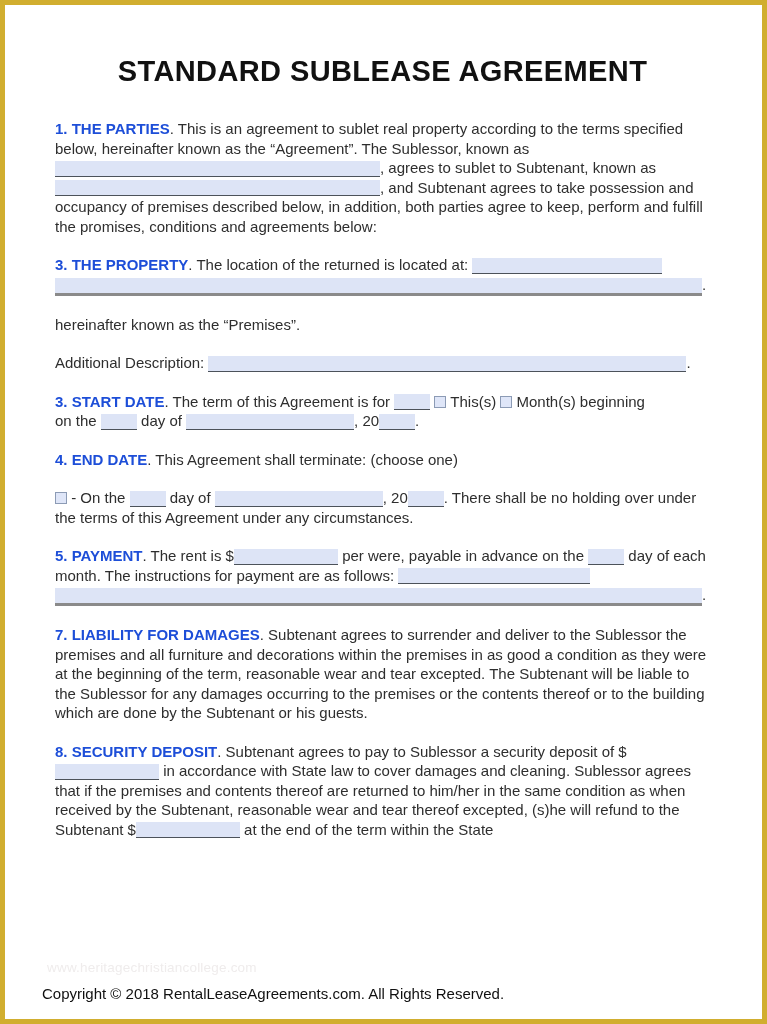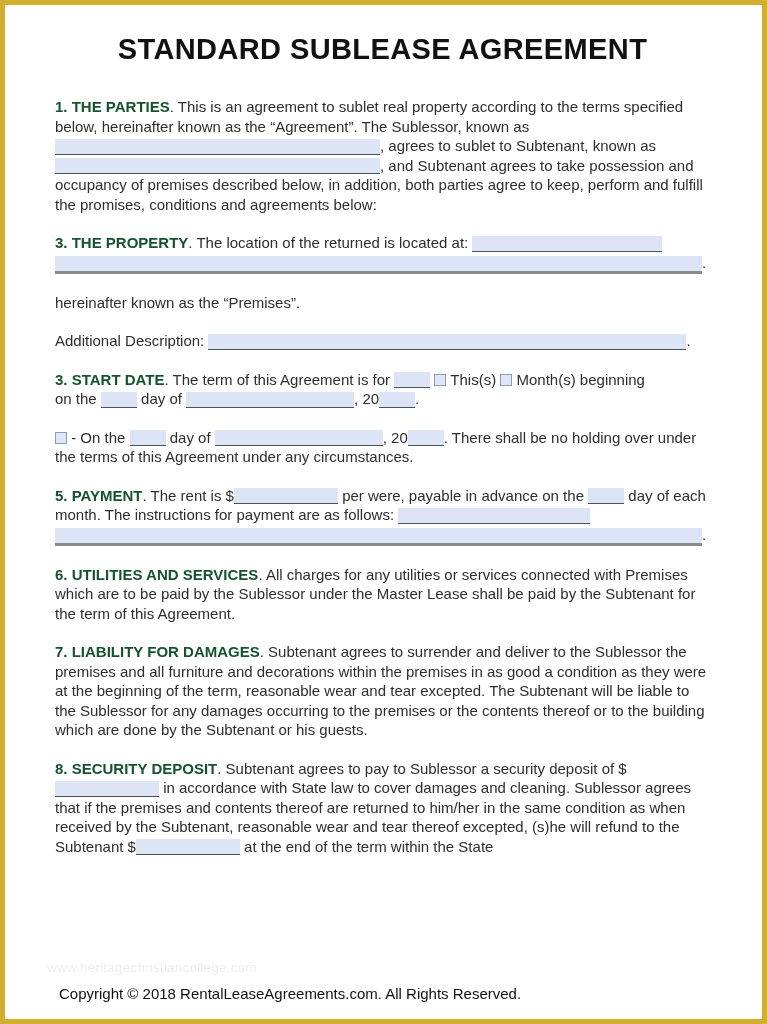--- a/index.html
+++ b/index.html
@@ -13,39 +13,39 @@
     --watermark-color: #efecec;
   }
   * { box-sizing: border-box; }
   html, body { margin: 0; padding: 0; background: #fff; }
   .page {
     position: relative;
     width: 767px;
     height: 1024px;
     border: 5px solid var(--page-border);
     background: #fff;
-    padding: 24px 52px 0 50px;
+    padding: 46px 52px 0 50px;
     overflow: hidden;
     font-family: "Liberation Sans", "DejaVu Sans", sans-serif;
     font-size: 15px;
     line-height: 19.5px;
     color: var(--text-color);
   }
   h1.doc-title {
     margin: 4px 0 32px 0;
     text-align: center;
     font-size: 29px;
     line-height: 32px;
     letter-spacing: 0.4px;
     font-weight: bold;
     color: #111;
     font-family: "Liberation Sans", "DejaVu Sans", sans-serif;
   }
   p.para { margin: 0 0 19px 0; }
-  p.para b { color: #14532d; }
+  p.para b { color: #1d4ed8; }
   .field {
     display: inline-block;
     height: 16px;
     background: var(--field-bg);
     border-bottom: 1.5px solid var(--field-underline);
     vertical-align: -3.5px;
   }
   .w-xs  { width: 36px; }
   .w-sm  { width: 104px; }
   .w-md  { width: 168px; }
@@ -70,21 +70,21 @@
   .watermark {
     position: absolute;
     left: 42px;
     bottom: 42px;
     font-size: 13.5px;
     color: var(--watermark-color);
     letter-spacing: 0.2px;
   }
   .copyright {
     position: absolute;
-    left: 54px;
+    left: 37px;
     bottom: 16px;
     font-size: 15px;
     color: #101010;
   }
 </style>
 </head>
 <body>
 
 <div class="page">
 
@@ -94,27 +94,27 @@
 
   <p class="para"><b>3. THE PROPERTY</b><span>. The location of the returned is located at: </span><span class="field w-loc"></span><span class="field field-wide"></span><span>.</span></p>
 
   <p class="para"><span>hereinafter known as the “Premises”.</span></p>
 
   <p class="para"><span>Additional Description: </span><span class="field w-xl"></span><span>.</span></p>
 
   <p class="para"><b>3. START DATE</b><span>. The term of this Agreement is for </span><span class="field w-xs"></span>
     <span class="checkbox"></span><span> This(s) </span><span class="checkbox"></span><span> Month(s) beginning</span><br><span>on the </span><span class="field w-xs"></span><span> day of </span><span class="field w-md"></span><span>, 20</span><span class="field w-xs"></span><span>.</span></p>
 
+  <p class="para"><b>4. END DATE</b><span>. This Agreement shall terminate: (choose one)</span></p>
 
   <p class="para"><span class="checkbox"></span><span> - On the </span><span class="field w-xs"></span><span> day of </span><span class="field w-md"></span><span>, 20</span><span class="field w-xs"></span><span>. There shall be no holding over under the terms of this Agreement under any circumstances.</span></p>
 
 
   <p class="para"><b>5. PAYMENT</b><span>. The rent is $</span><span class="field w-sm"></span><span> per were, payable in advance on the </span><span class="field w-xs"></span><span> day of each month. The instructions for payment are as follows: </span><span class="field w-pay"></span><span class="field field-wide"></span><span>.</span></p>
 
-  <p class="para"><b>6. UTILITIES AND SERVICES</b><span>. All charges for any utilities or services connected with Premises which are to be paid by the Sublessor under the Master Lease shall be paid by the Subtenant for the term of this Agreement.</span></p>
 
   <p class="para"><b>7. LIABILITY FOR DAMAGES</b><span>. Subtenant agrees to surrender and deliver to the Sublessor the premises and all furniture and decorations within the premises in as good a condition as they were at the beginning of the term, reasonable wear and tear excepted. The Subtenant will be liable to the Sublessor for any damages occurring to the premises or the contents thereof or to the building which are done by the Subtenant or his guests.</span></p>
 
   <p class="para"><b>8. SECURITY DEPOSIT</b><span>. Subtenant agrees to pay to Sublessor a security deposit of $</span><span class="field w-sm"></span><span> in accordance with State law to cover damages and cleaning. Sublessor agrees that if the premises and contents thereof are returned to him/her in the same condition as when received by the Subtenant, reasonable wear and tear thereof excepted, (s)he will refund to the Subtenant $</span><span class="field w-sm"></span><span> at the end of the term within the State</span></p>
 
   <div class="watermark">www.heritagechristiancollege.com</div>
   <div class="copyright">Copyright © 2018 RentalLeaseAgreements.com. All Rights Reserved.</div>
 
 </div>
 

